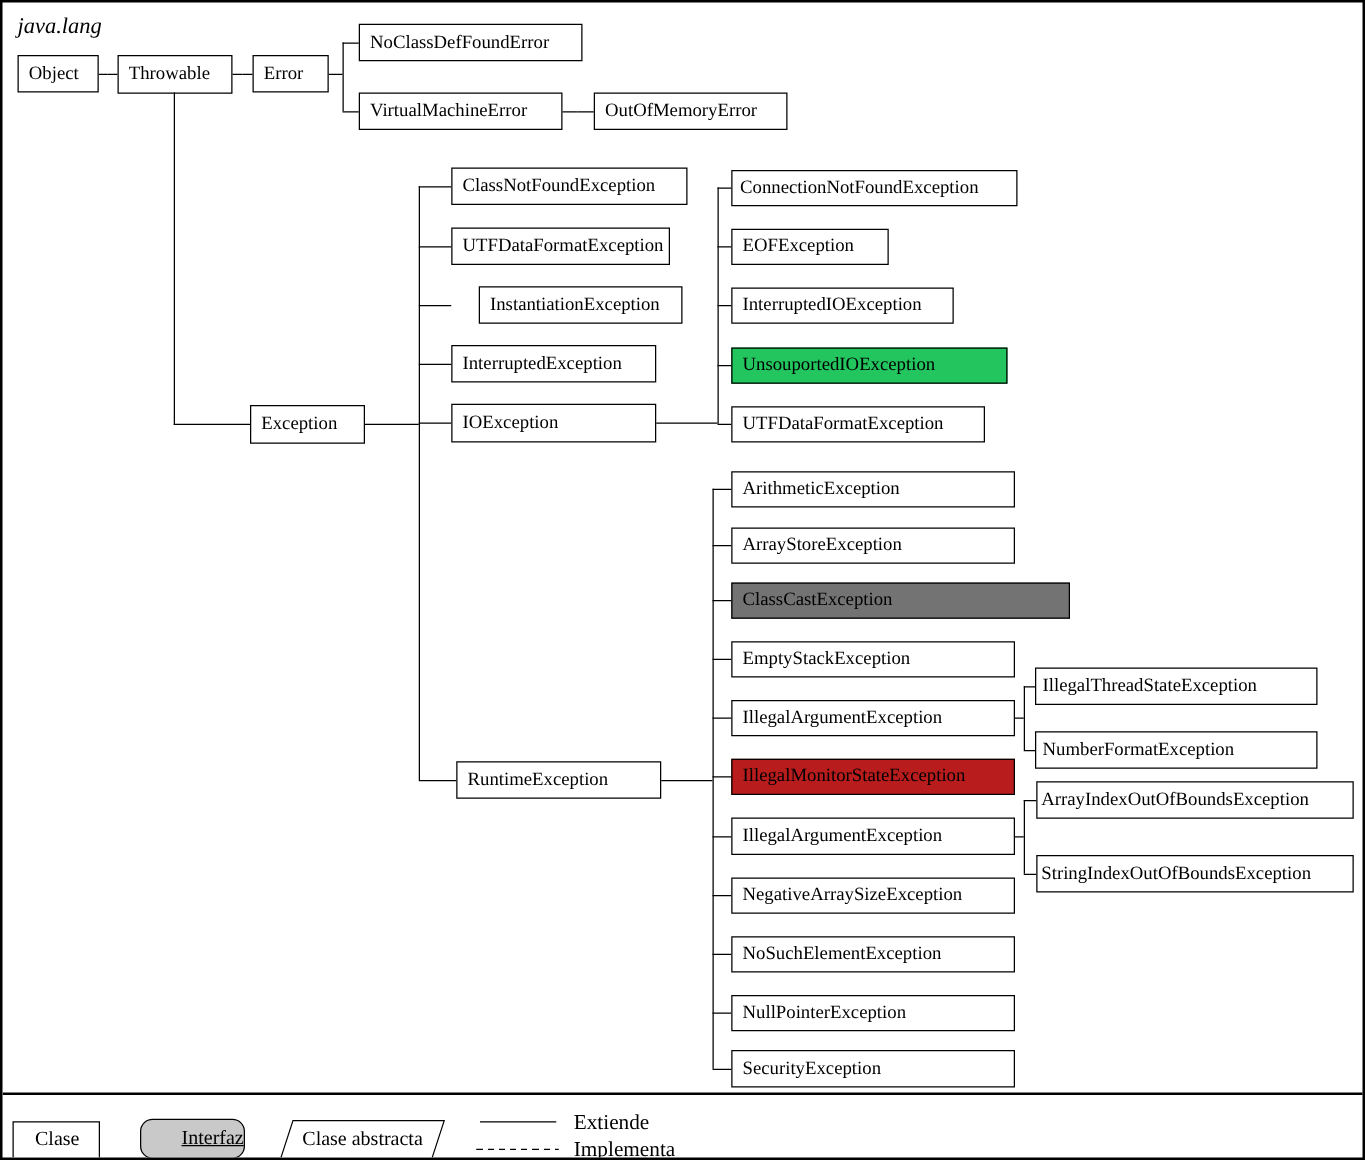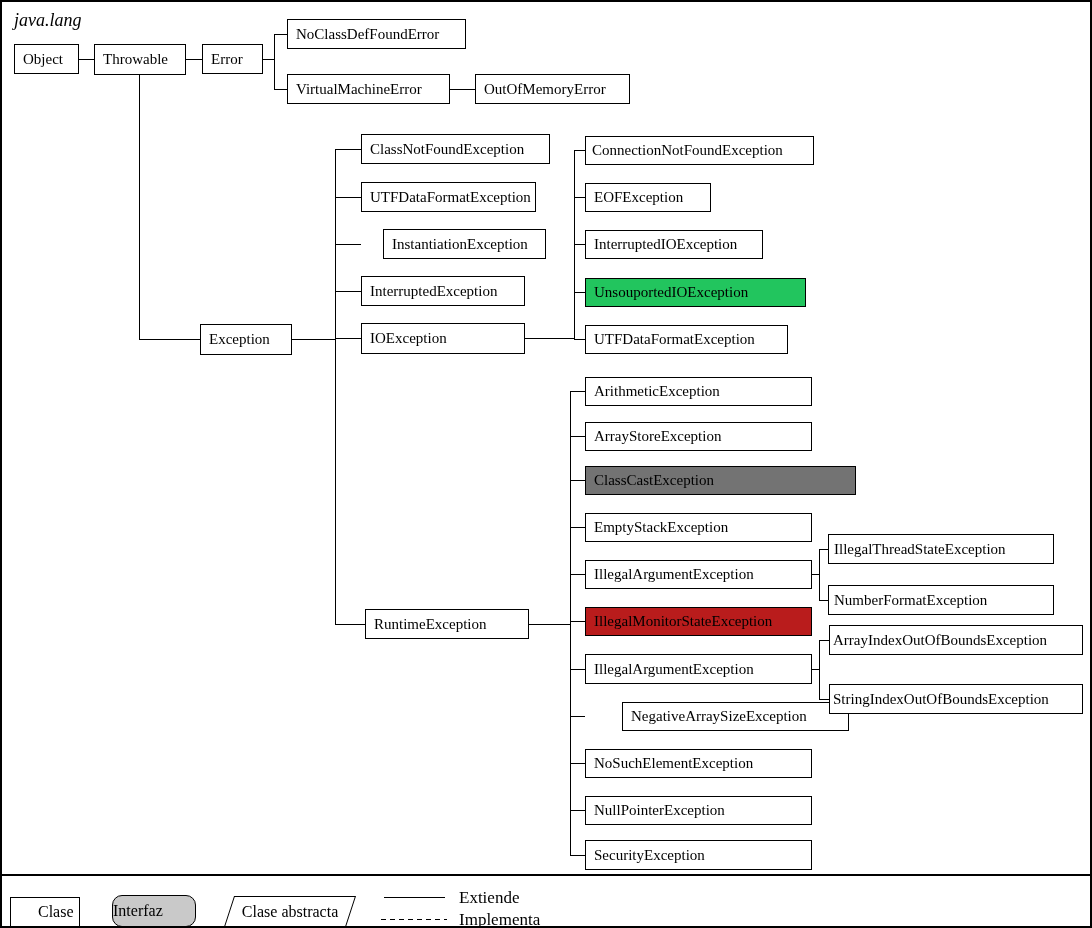--- a/index.html
+++ b/index.html
@@ -39,30 +39,31 @@
     left: 0; top: 872px;
     width: 1092px; height: 2px;
     background: #000000;
   }
   
   .lg-class {
     position: absolute; left: 8px; top: 895px;
     width: 70px; height: 30px;
     border: 1px solid #000; background: #fff;
     box-sizing: border-box;
-    display: flex; align-items: center; padding-left: 27px;
+    display: flex; align-items: center; padding-left: 17px;
     font-size: 16px;
   }
   .lg-interface {
     position: absolute; left: 110px; top: 893px;
     width: 84px; height: 32px;
     border: 1px solid #000; border-radius: 10px;
     box-sizing: border-box;
-    display: flex; align-items: center; justify-content: flex-start;
+    display: flex; align-items: center; justify-content: flex-end;
     font-size: 16px;
+    text-decoration: underline;
   }
   .lg-abstract {
     position: absolute; left: 227px; top: 894px;
     width: 122px; height: 31px;
     border: 1px solid #000; background: #fff;
     box-sizing: border-box;
     transform: skewX(-18deg);
     display: flex; align-items: center; justify-content: center;
     font-size: 16px;
   }
@@ -108,21 +109,21 @@
       <div class="node" style="left: 583px; top: 228px; width: 178px; height: 29px; background: rgb(255, 255, 255);">InterruptedIOException</div>
       <div class="node" style="left: 583px; top: 276px; width: 221px; height: 29px; background: #22c55e;">UnsouportedIOException</div>
       <div class="node" style="left: 583px; top: 323px; width: 203px; height: 29px; background: rgb(255, 255, 255);">UTFDataFormatException</div>
       <div class="node" style="left: 583px; top: 375px; width: 227px; height: 29px; background: rgb(255, 255, 255);">ArithmeticException</div>
       <div class="node" style="left: 583px; top: 420px; width: 227px; height: 29px; background: rgb(255, 255, 255);">ArrayStoreException</div>
       <div class="node" style="left: 583px; top: 464px; width: 271px; height: 29px; background: #737373;">ClassCastException</div>
       <div class="node" style="left: 583px; top: 511px; width: 227px; height: 29px; background: rgb(255, 255, 255);">EmptyStackException</div>
       <div class="node" style="left: 583px; top: 558px; width: 227px; height: 29px; background: rgb(255, 255, 255);">IllegalArgumentException</div>
       <div class="node" style="left: 583px; top: 605px; width: 227px; height: 29px; background: #b91c1c;">IllegalMonitorStateException</div>
       <div class="node" style="left: 583px; top: 652px; width: 227px; height: 30px; background: rgb(255, 255, 255);">IllegalArgumentException</div>
-      <div class="node" style="left: 583px; top: 700px; width: 227px; height: 29px; background: rgb(255, 255, 255); margin-left: 37px;">NegativeArraySizeException</div>
+      <div class="node" style="left: 583px; top: 700px; width: 227px; height: 29px; background: rgb(255, 255, 255);">NegativeArraySizeException</div>
       <div class="node" style="left: 583px; top: 747px; width: 227px; height: 29px; background: rgb(255, 255, 255);">NoSuchElementException</div>
       <div class="node" style="left: 583px; top: 794px; width: 227px; height: 29px; background: rgb(255, 255, 255);">NullPointerException</div>
       <div class="node" style="left: 583px; top: 838px; width: 227px; height: 30px; background: rgb(255, 255, 255);">SecurityException</div>
       <div class="node" style="left: 826px; top: 532px; width: 226px; height: 30px; padding-left: 5px; background: rgb(255, 255, 255);">IllegalThreadStateException</div>
       <div class="node" style="left: 826px; top: 583px; width: 226px; height: 30px; padding-left: 5px; background: rgb(255, 255, 255);">NumberFormatException</div>
       <div class="node" style="left: 827px; top: 623px; width: 254px; height: 30px; padding-left: 3px; background: rgb(255, 255, 255);">ArrayIndexOutOfBoundsException</div>
       <div class="node" style="left: 827px; top: 682px; width: 254px; height: 30px; padding-left: 3px; background: rgb(255, 255, 255);">StringIndexOutOfBoundsException</div>
       <div class="seg" style="left: 77px; top: 57px; width: 7px; height: 1px;"></div>
       <div class="seg" style="left: 84px; top: 57px; width: 8px; height: 1px;"></div>
       <div class="seg" style="left: 184px; top: 57px; width: 8px; height: 1px;"></div>

